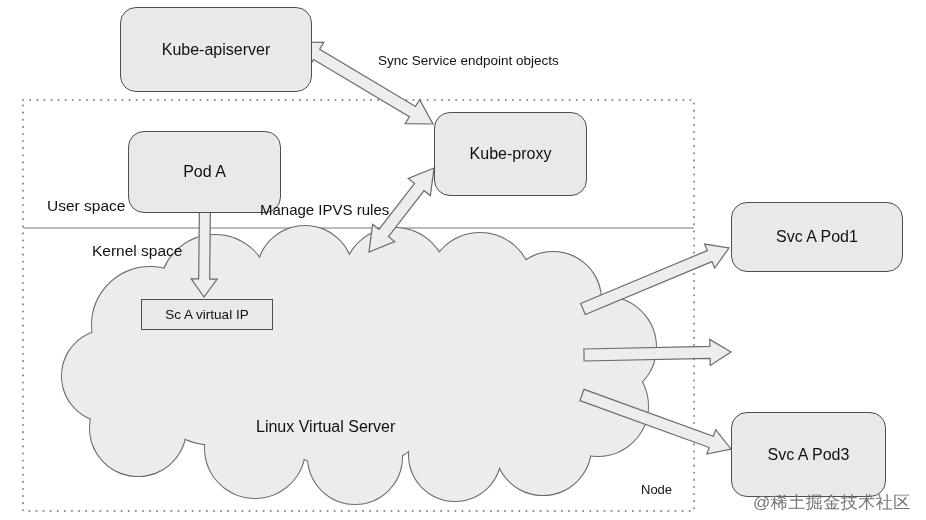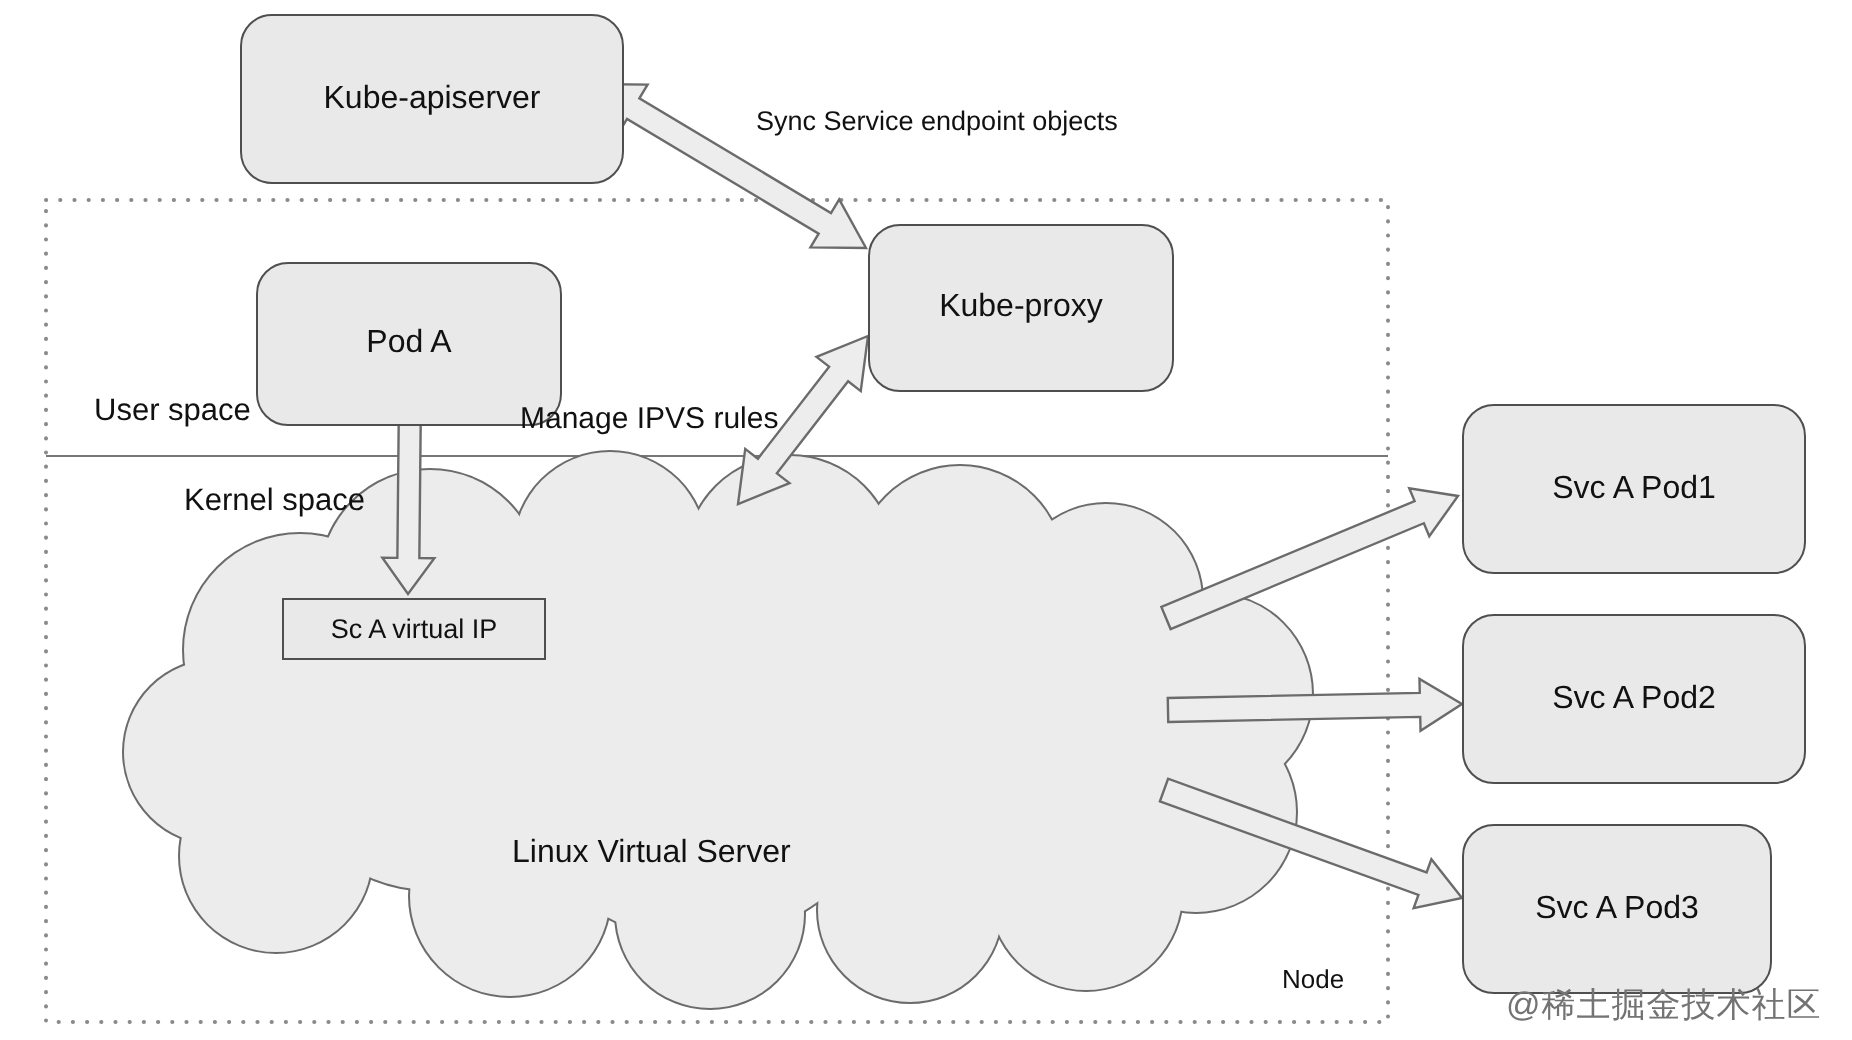--- a/index.html
+++ b/index.html
@@ -9,21 +9,21 @@
   }
   .layer-svg{position:absolute;left:0;top:0;z-index:0;}
   .box{
     position:absolute;z-index:2;display:flex;align-items:center;justify-content:center;
     background:#e9e9e9;border:1px solid #4f4f4f;border-radius:16px;
     font-size:16px;color:#111;text-align:center;box-sizing:border-box;
   }
   .box-apiserver{left:120px;top:7px;width:192px;height:85px;}
   .box-poda{left:128px;top:131px;width:153px;height:82px;}
   .box-proxy{left:434px;top:112px;width:153px;height:84px;text-align:center;}
-  .box-svc1{left:731px;top:202px;width:172px;height:85px;}
+  .box-svc1{left:731px;top:202px;width:172px;height:70px;}
   .box-svc2{left:731px;top:307px;width:172px;height:85px;}
   .box-svc3{left:731px;top:412px;width:155px;height:85px;}
   .box-vip{left:141px;top:299px;width:132px;height:31px;border-radius:0;font-size:13.5px;border-width:1px;}
   .lbl{position:absolute;z-index:2;white-space:nowrap;color:#111;}
   .lbl-user{left:47px;top:197px;font-size:15.5px;text-align:center;}
   .lbl-kernel{left:47px;top:242px;font-size:15.5px;margin-left:45px;}
   .lbl-sync{left:378px;top:53px;font-size:13.5px;}
   .lbl-manage{left:260px;top:201px;font-size:15px;}
   .lbl-lvs{left:256px;top:418px;font-size:16px;}
   .lbl-node{left:641px;top:482px;font-size:13px;}
@@ -92,23 +92,20 @@
   </div>
 
   <div class="box box-proxy">
     <span>Kube-proxy</span>
   </div>
 
   <div class="box box-svc1">
     <span>Svc A Pod1</span>
   </div>
 
-  <div class="box box-svc2">
-    <span>Svc A Pod2</span>
-  </div>
 
   <div class="box box-svc3">
     <span>Svc A Pod3</span>
   </div>
 
   <div class="box box-vip">
     <span>Sc A virtual IP</span>
   </div>
 
   <div class="lbl lbl-user">User space</div>

